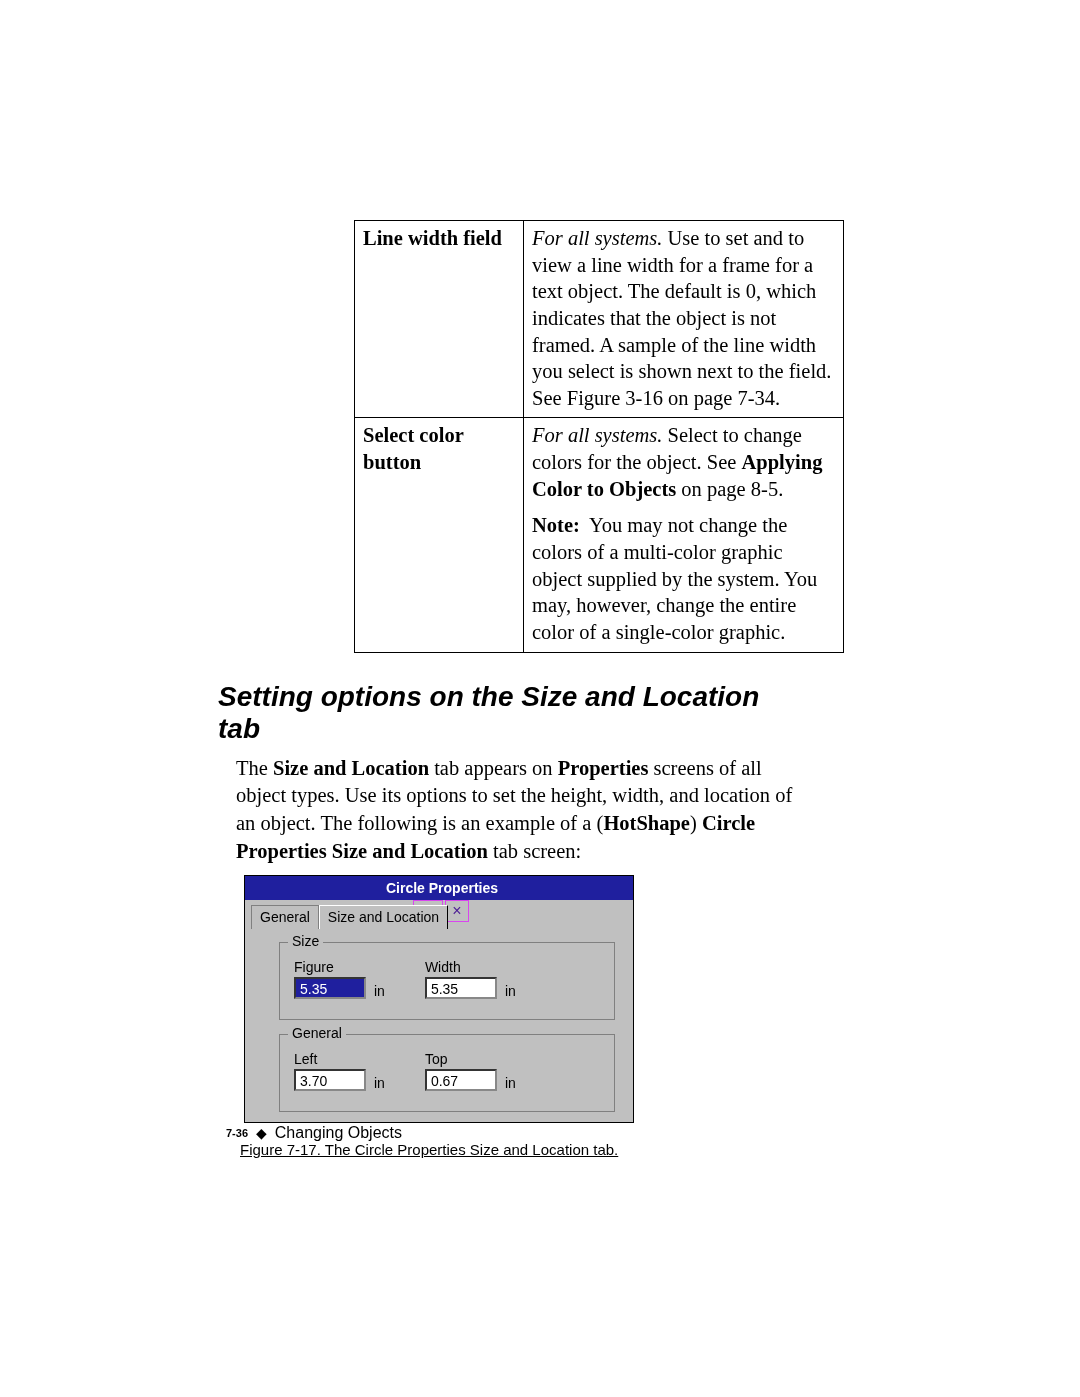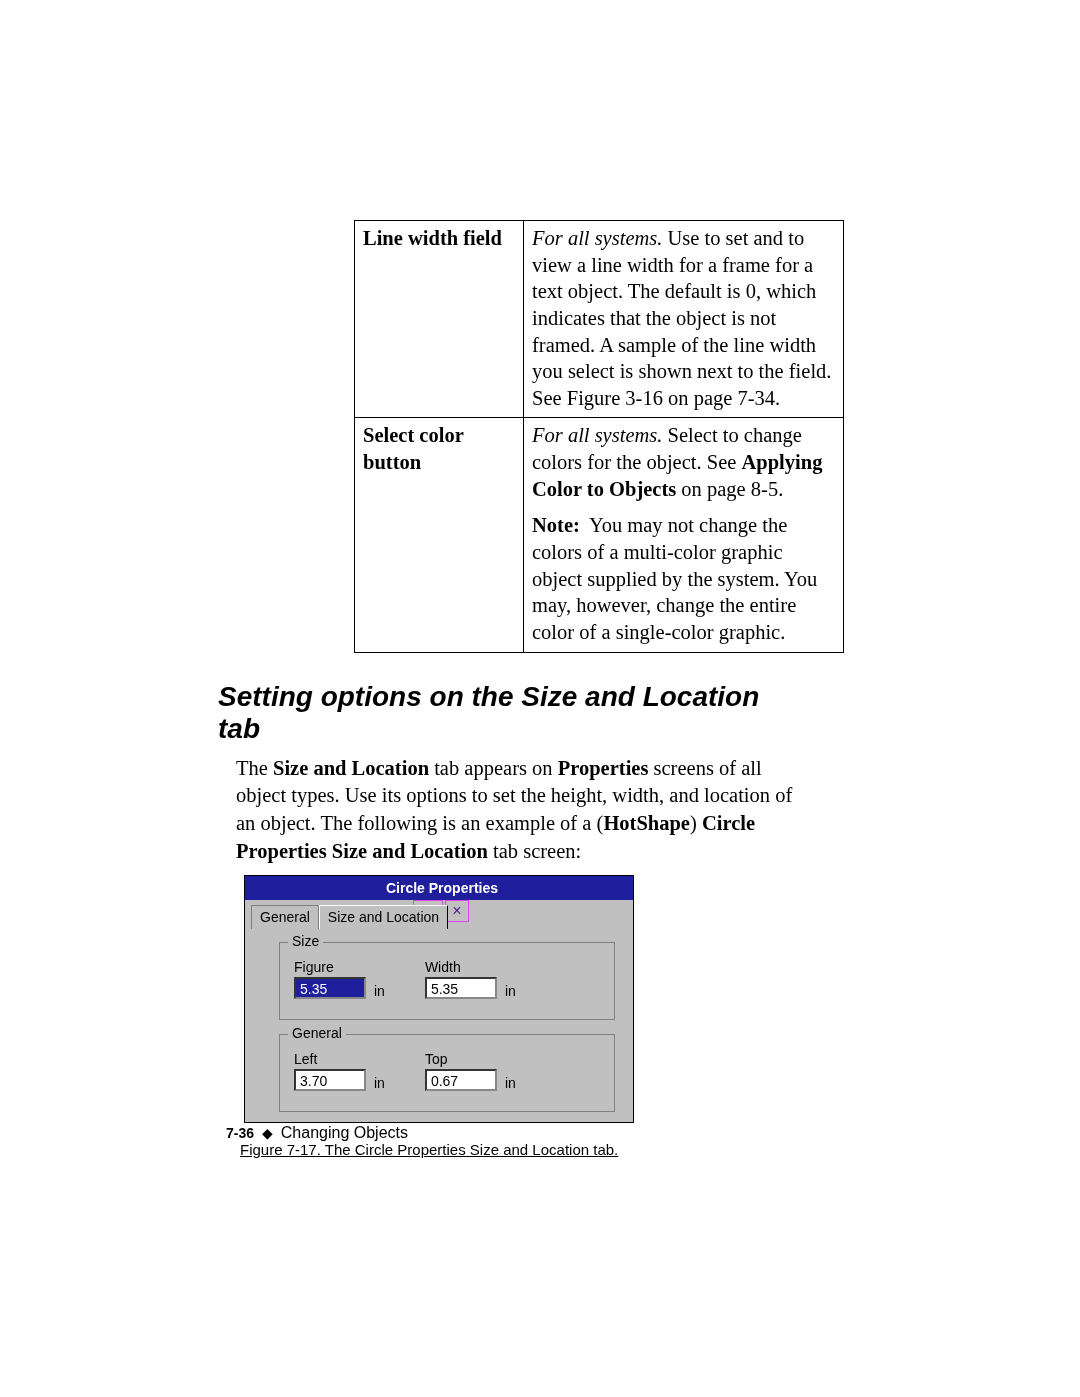--- a/index.html
+++ b/index.html
@@ -178,21 +178,21 @@
   .footer {
     position: absolute;
     left: 158px;
     top: 1124px;
     font-family: Arial, Helvetica, sans-serif;
     font-size: 16px;
     display: flex;
     align-items: center;
     gap: 8px;
   }
-  .footer .pagenum { font-weight: bold; font-size: 14px; }
+  .footer .pagenum { font-weight: bold; font-size: 11px; }
   .footer .diamond { font-size: 14px; }
 </style>
 </head>
 <body>
 
 <div class="page">
 
   <table class="main-table">
     <tbody>
         <tr>

